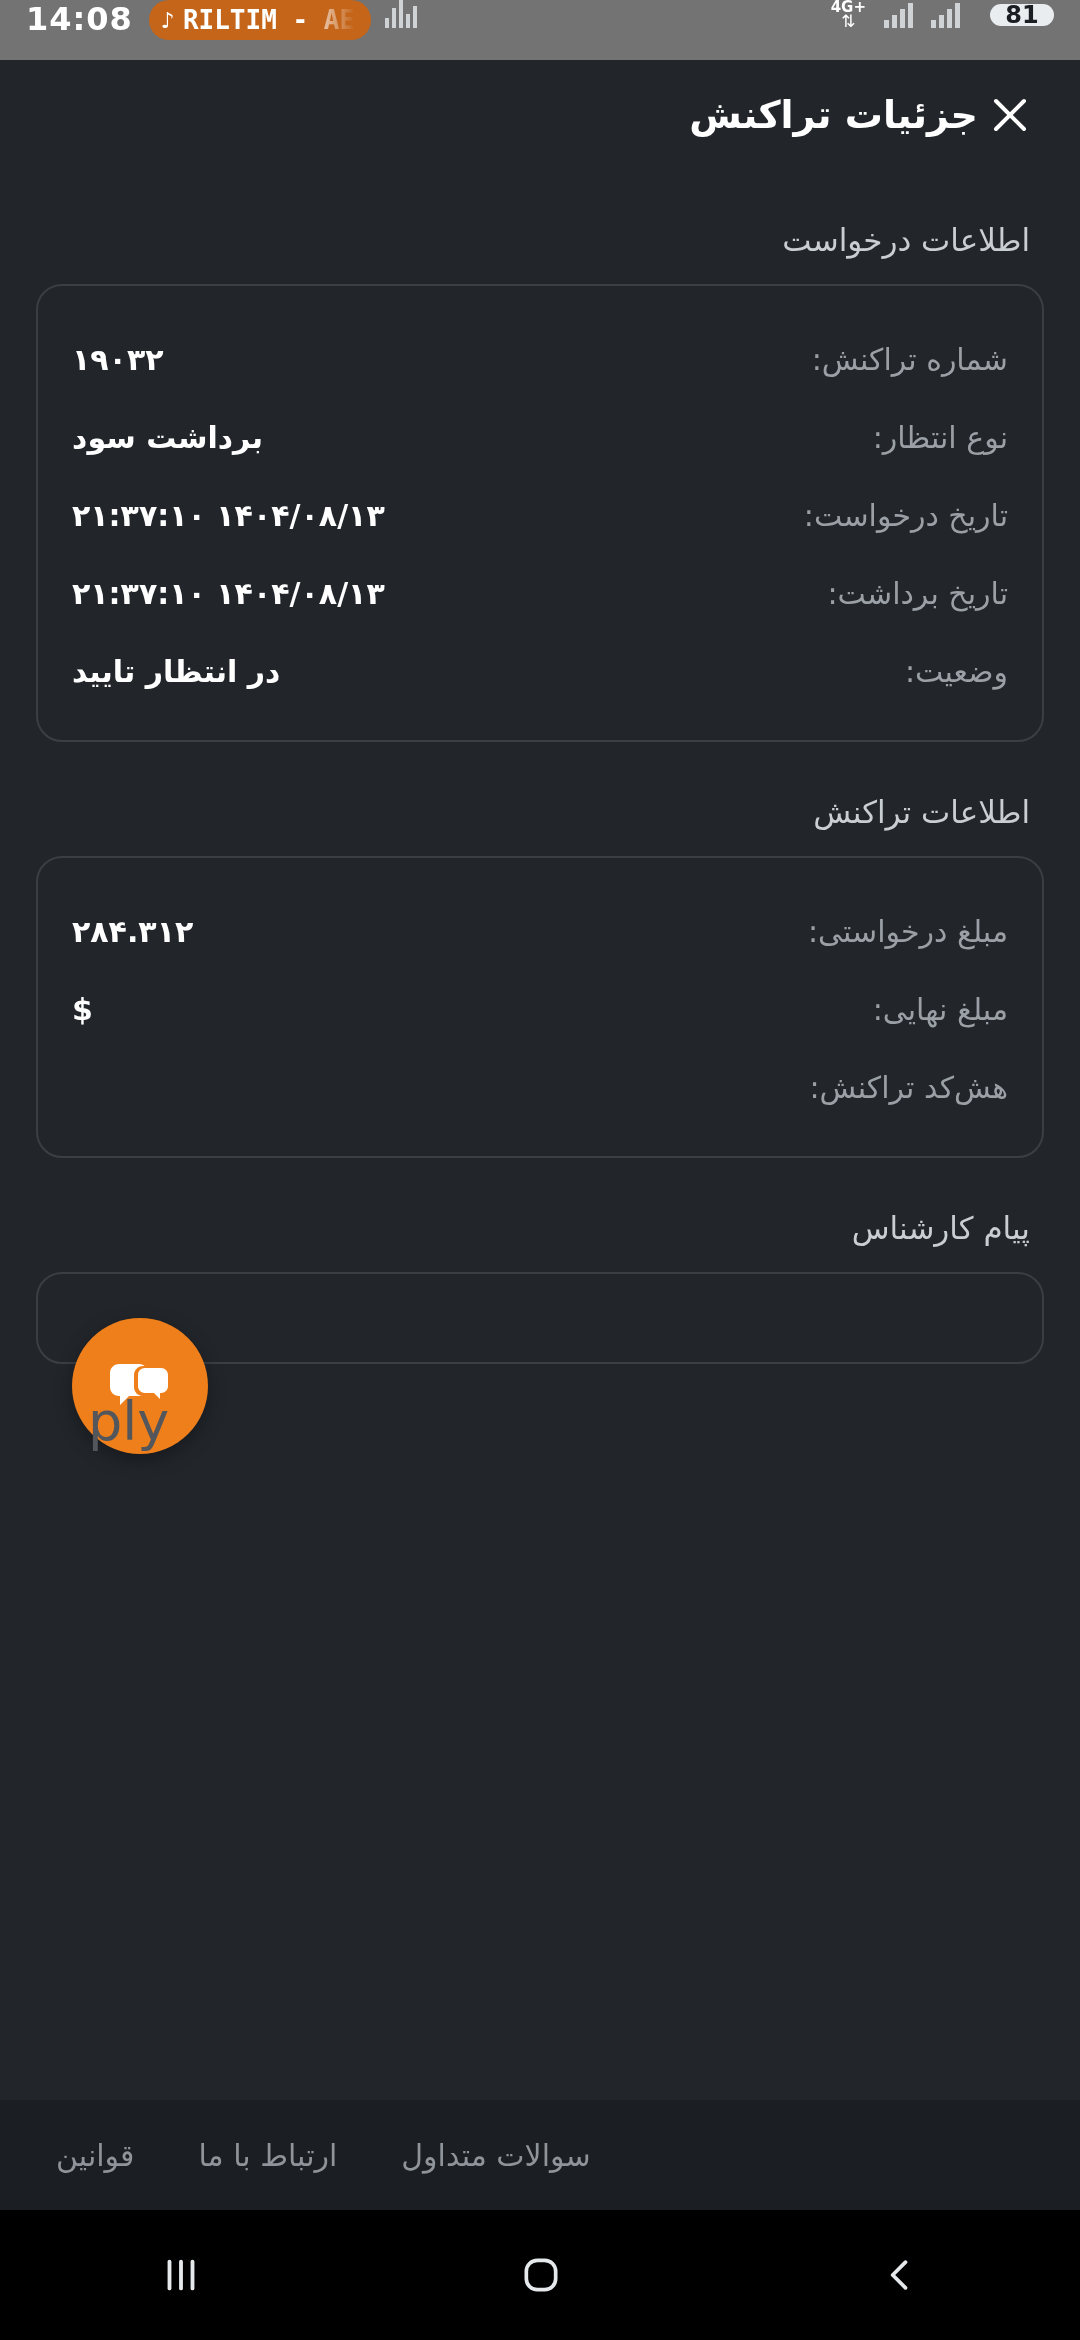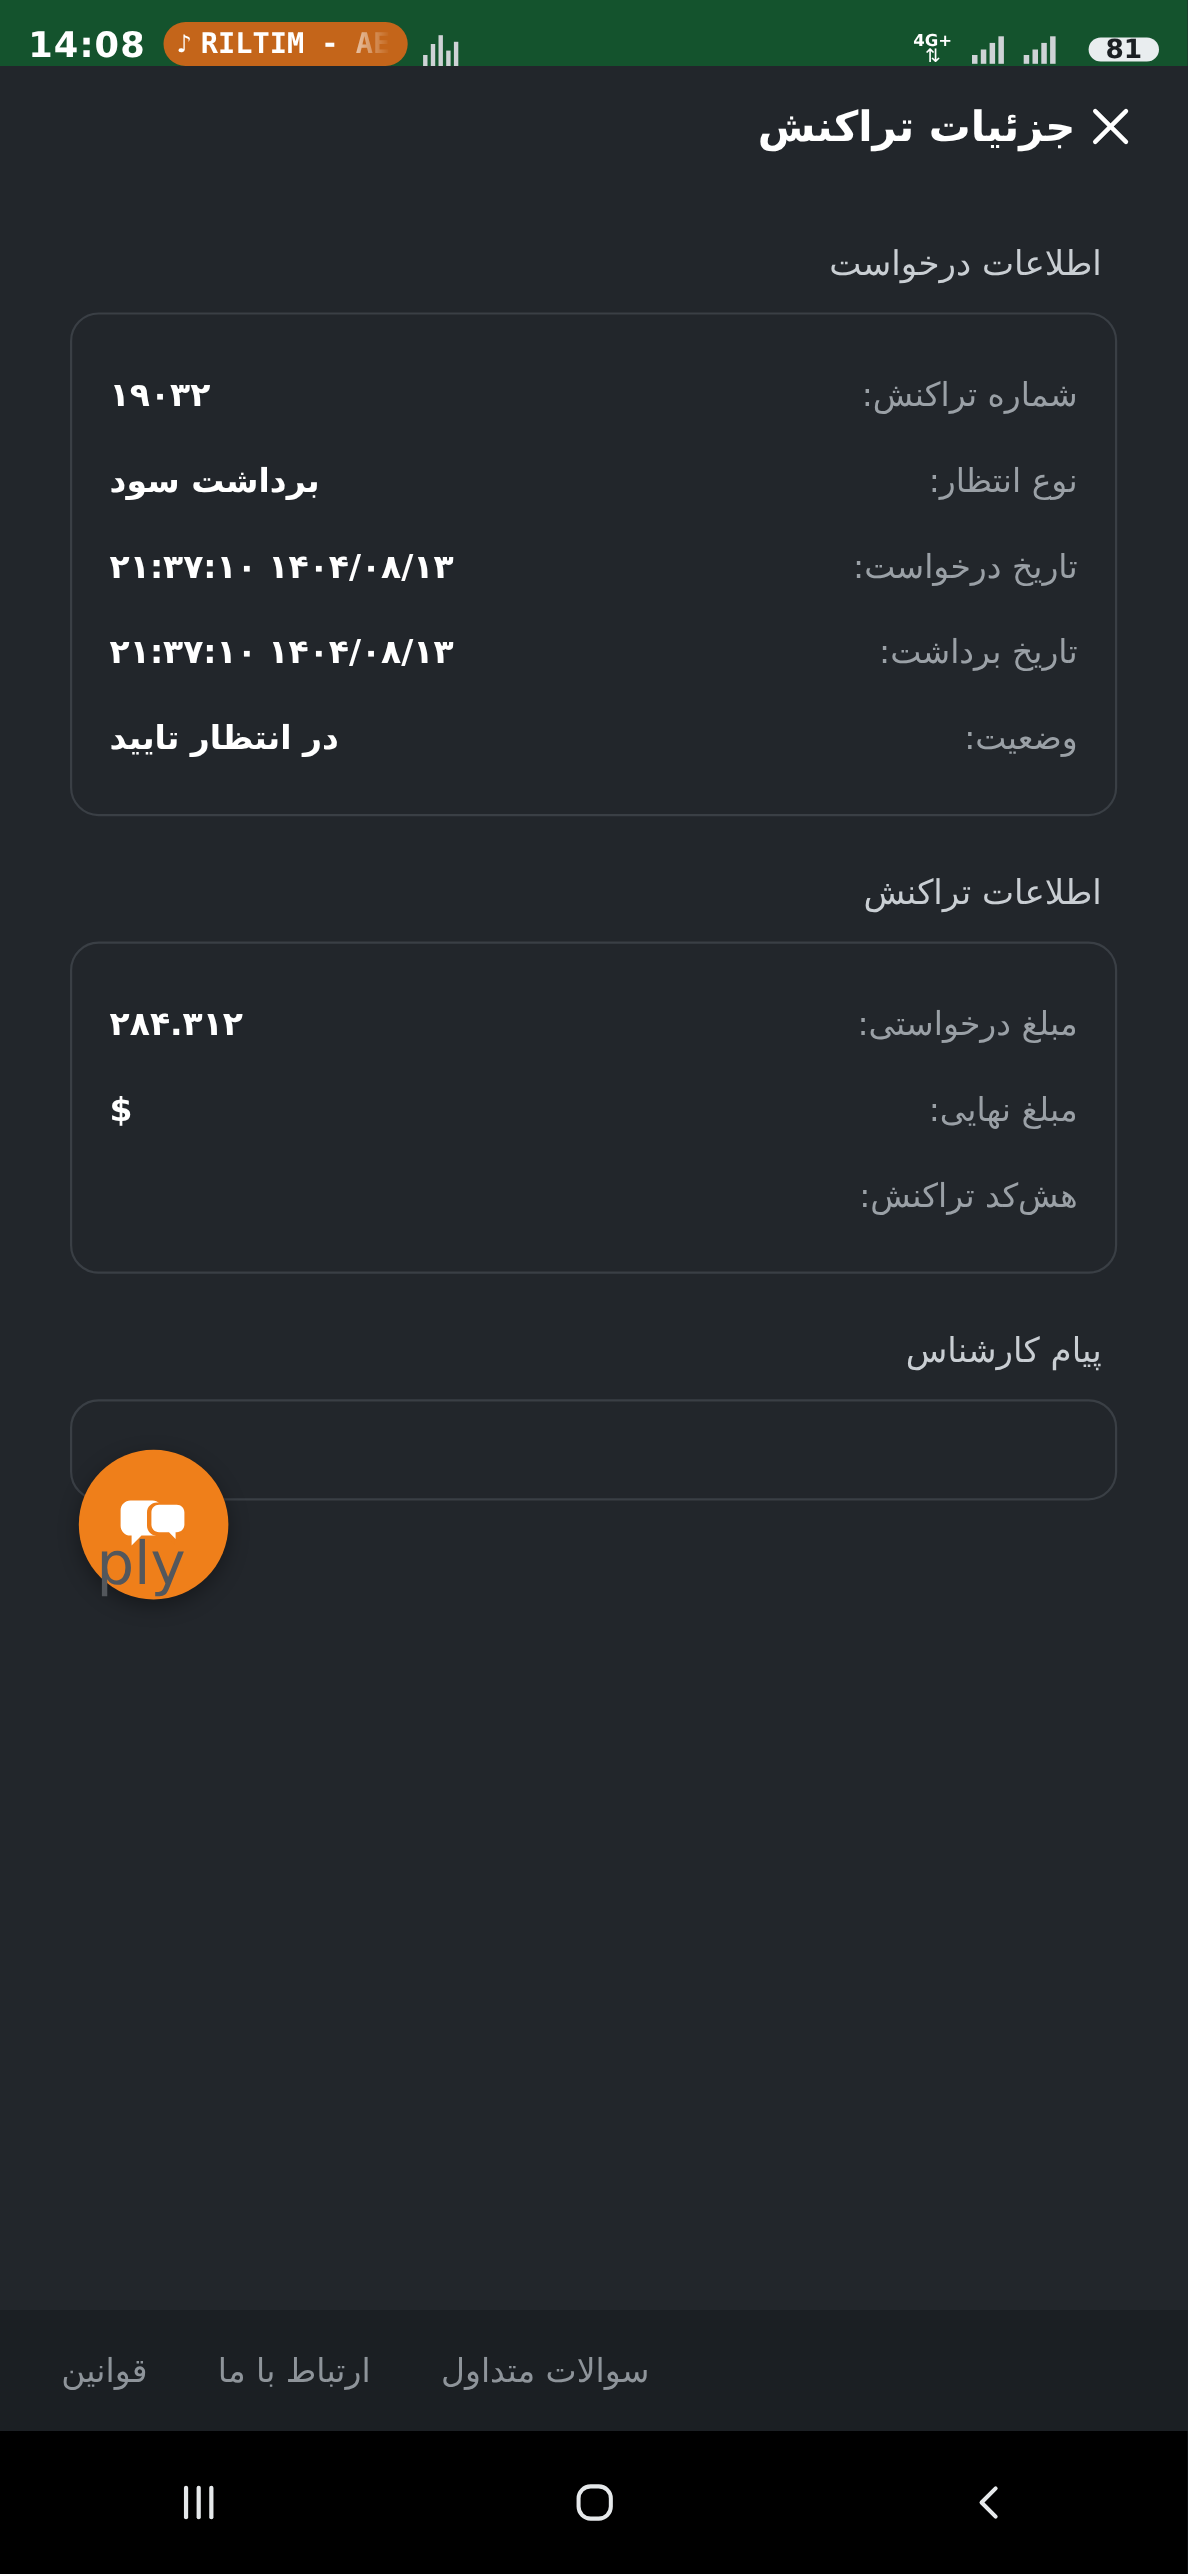--- a/index.html
+++ b/index.html
@@ -7,22 +7,22 @@
     width: 1080px; height: 2340px;
     background: #22262b;
     font-family: "DejaVu Sans", "Liberation Sans", sans-serif;
     overflow: hidden;
   }
   body { position: relative; }
 
   
   .statusbar {
     height: 60px; width: 100%;
-    background: #14532d;
-    display: flex; align-items: flex-end;
+    background: #737373;
+    display: flex; align-items: flex-start;
     direction: ltr;
     padding: 0 26px;
     color: #ffffff;
   }
   .clock { font-size: 32px; font-weight: bold; letter-spacing: 1px; }
   .music-pill {
     margin-left: 16px;
     background: #c4651a;
     border-radius: 22px;
     height: 40px;
@@ -71,21 +71,21 @@
     font-size: 38px;
     font-weight: bold;
   }
   .close-btn {
     width: 64px; height: 64px;
     display:flex; align-items:center; justify-content:center;
     color: #ffffff;
   }
 
   
-  .content { padding: 0 64px; }
+  .content { padding: 0 36px; }
   .section-title {
     color: #c9ced3;
     font-size: 31px;
     text-align: right;
     margin: 52px 14px 26px 14px;
   }
   .card {
     border: 2px solid #3a3f45;
     border-radius: 26px;
     padding: 34px 34px 30px 34px;

